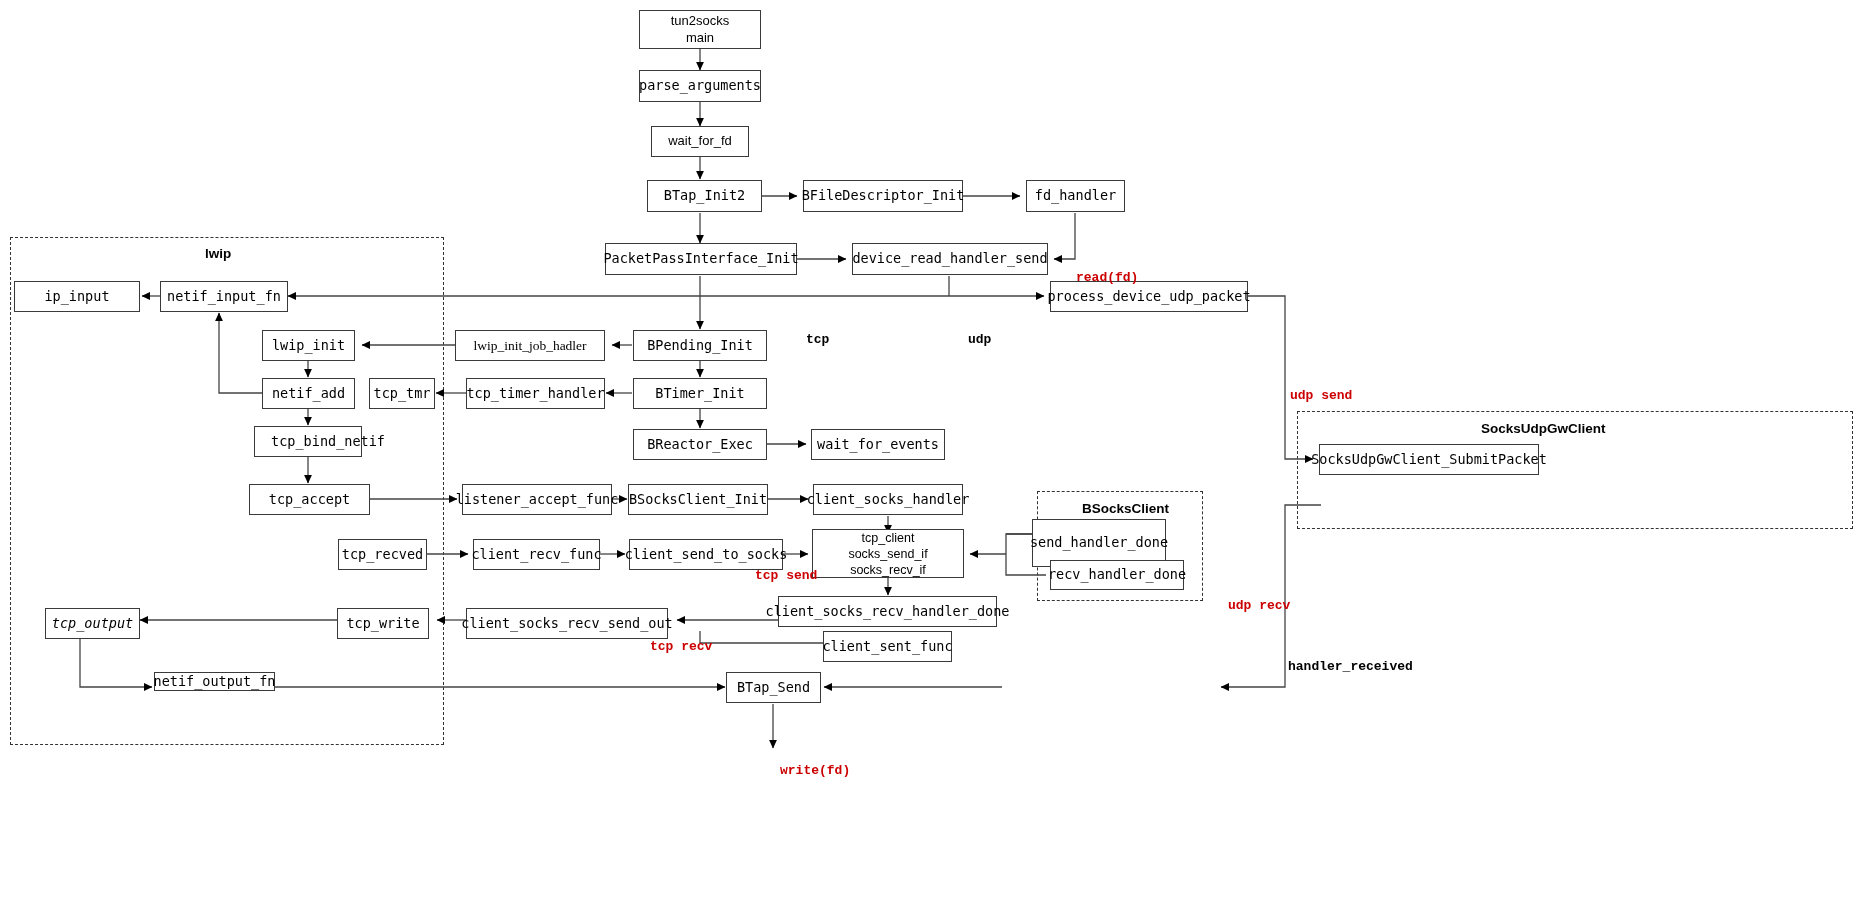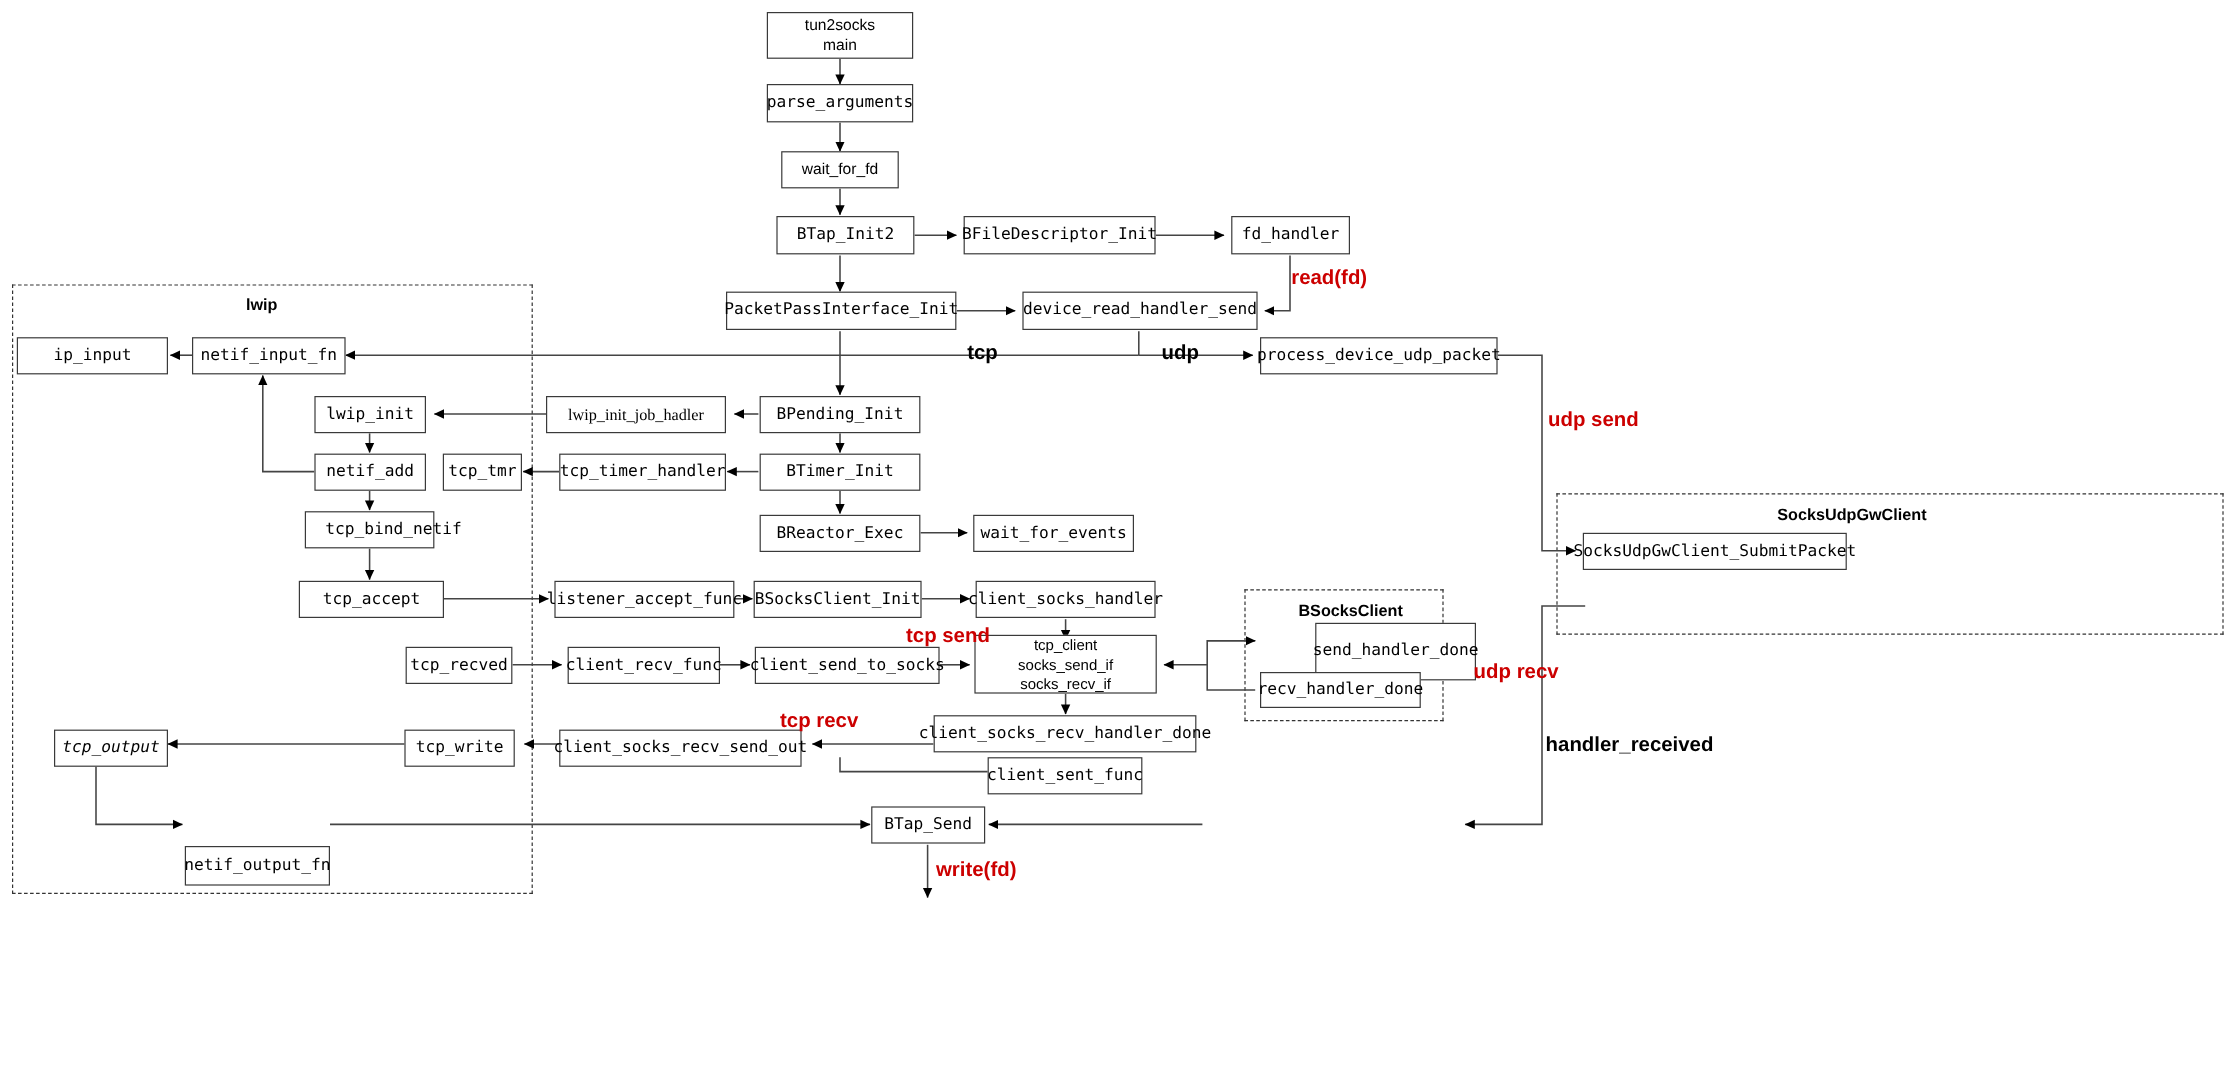--- a/index.html
+++ b/index.html
@@ -50,25 +50,26 @@
     font-family: "Liberation Sans", sans-serif;
     font-weight: bold;
     font-size: 13.5px;
     color: #000000;
     z-index: 4;
     white-space: nowrap;
   }
   
   .elabel {
     position: absolute;
-    font-family: Liberation Sans, sans-serif;
+    font-family: Liberation Mono, monospace;
     font-weight: bold;
-    font-size: 17px;
+    font-size: 13px;
     white-space: nowrap;
     z-index: 6;
+    margin-top: 48px;
   }
   .elabel.red { color: #cc0000; }
   .elabel.black { color: #000000; }
   
   #edges {
     position: absolute;
     top: 0; left: 0;
     width: 1861px;
     height: 906px;
     z-index: 2;
@@ -245,35 +246,35 @@
   <div class="node" style="left:338px; top:539px; width:89px; height:31px;">tcp_recved</div>
 
   <div class="node" style="left:473px; top:539px; width:127px; height:31px;">client_recv_func</div>
 
   <div class="node" style="left:629px; top:539px; width:154px; height:31px;">client_send_to_socks</div>
 
   <div class="node sans" style="left:812px; top:529px; width:152px; height:49px; font-size:12.5px;">tcp_client
 socks_send_if
 socks_recv_if</div>
 
-  <div class="node" style="left:1096px; top:519px; width:134px; height:48px;text-align:center;">send_handler_done</div>
+  <div class="node" style="left:1032px; top:519px; width:134px; height:48px;text-align:center;">send_handler_done</div>
 
   <div class="node" style="left:1050px; top:560px; width:134px; height:30px;">recv_handler_done</div>
 
   <div class="node italic" style="left:45px; top:608px; width:95px; height:31px;">tcp_output</div>
 
   <div class="node" style="left:337px; top:608px; width:92px; height:31px;text-align:right;">tcp_write</div>
 
   <div class="node" style="left:466px; top:608px; width:202px; height:31px;">client_socks_recv_send_out</div>
 
   <div class="node" style="left:778px; top:596px; width:219px; height:31px;">client_socks_recv_handler_done</div>
 
   <div class="node" style="left:823px; top:631px; width:129px; height:31px;">client_sent_func</div>
 
-  <div class="node" style="left:154px; top:672px; width:121px; height:33px;margin-top:33px;">netif_output_fn</div>
+  <div class="node" style="left:154px; top:672px; width:121px; height:19px;">netif_output_fn</div>
 
   <div class="node" style="left:726px; top:672px; width:95px; height:31px;">BTap_Send</div>
 
 
   <div class="elabel red" style="left:1076px; top:222px;">read(fd)</div>
 
   <div class="elabel black" style="left:806px; top:284px;">tcp</div>
 
   <div class="elabel black" style="left:968px; top:284px;">udp</div>
 

